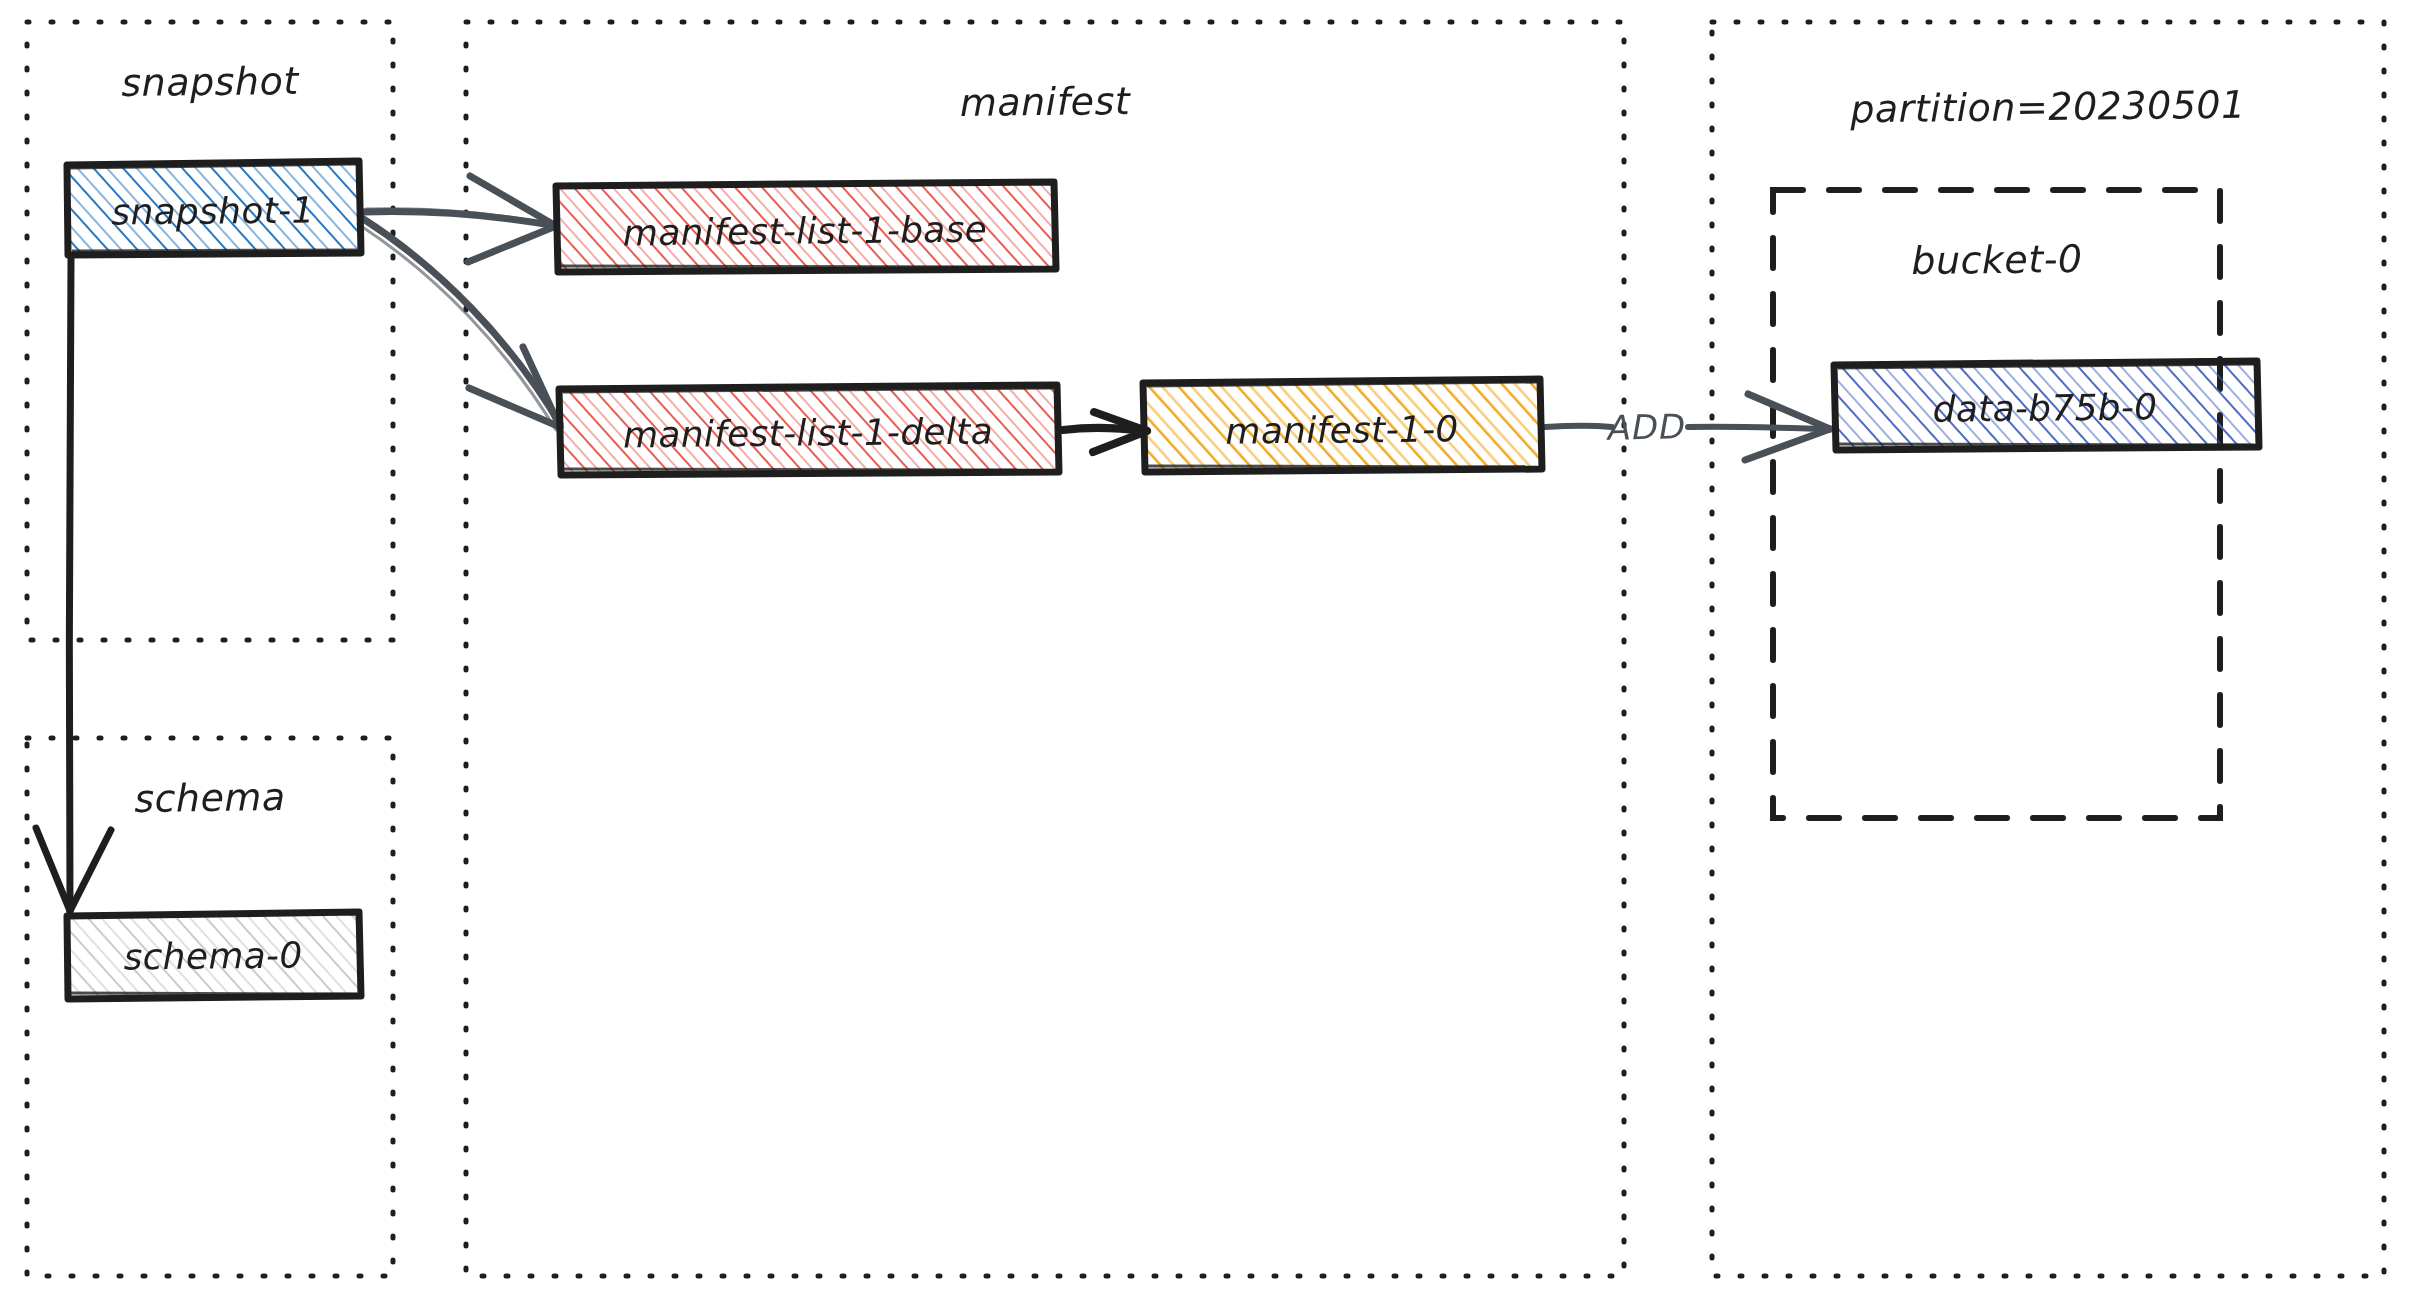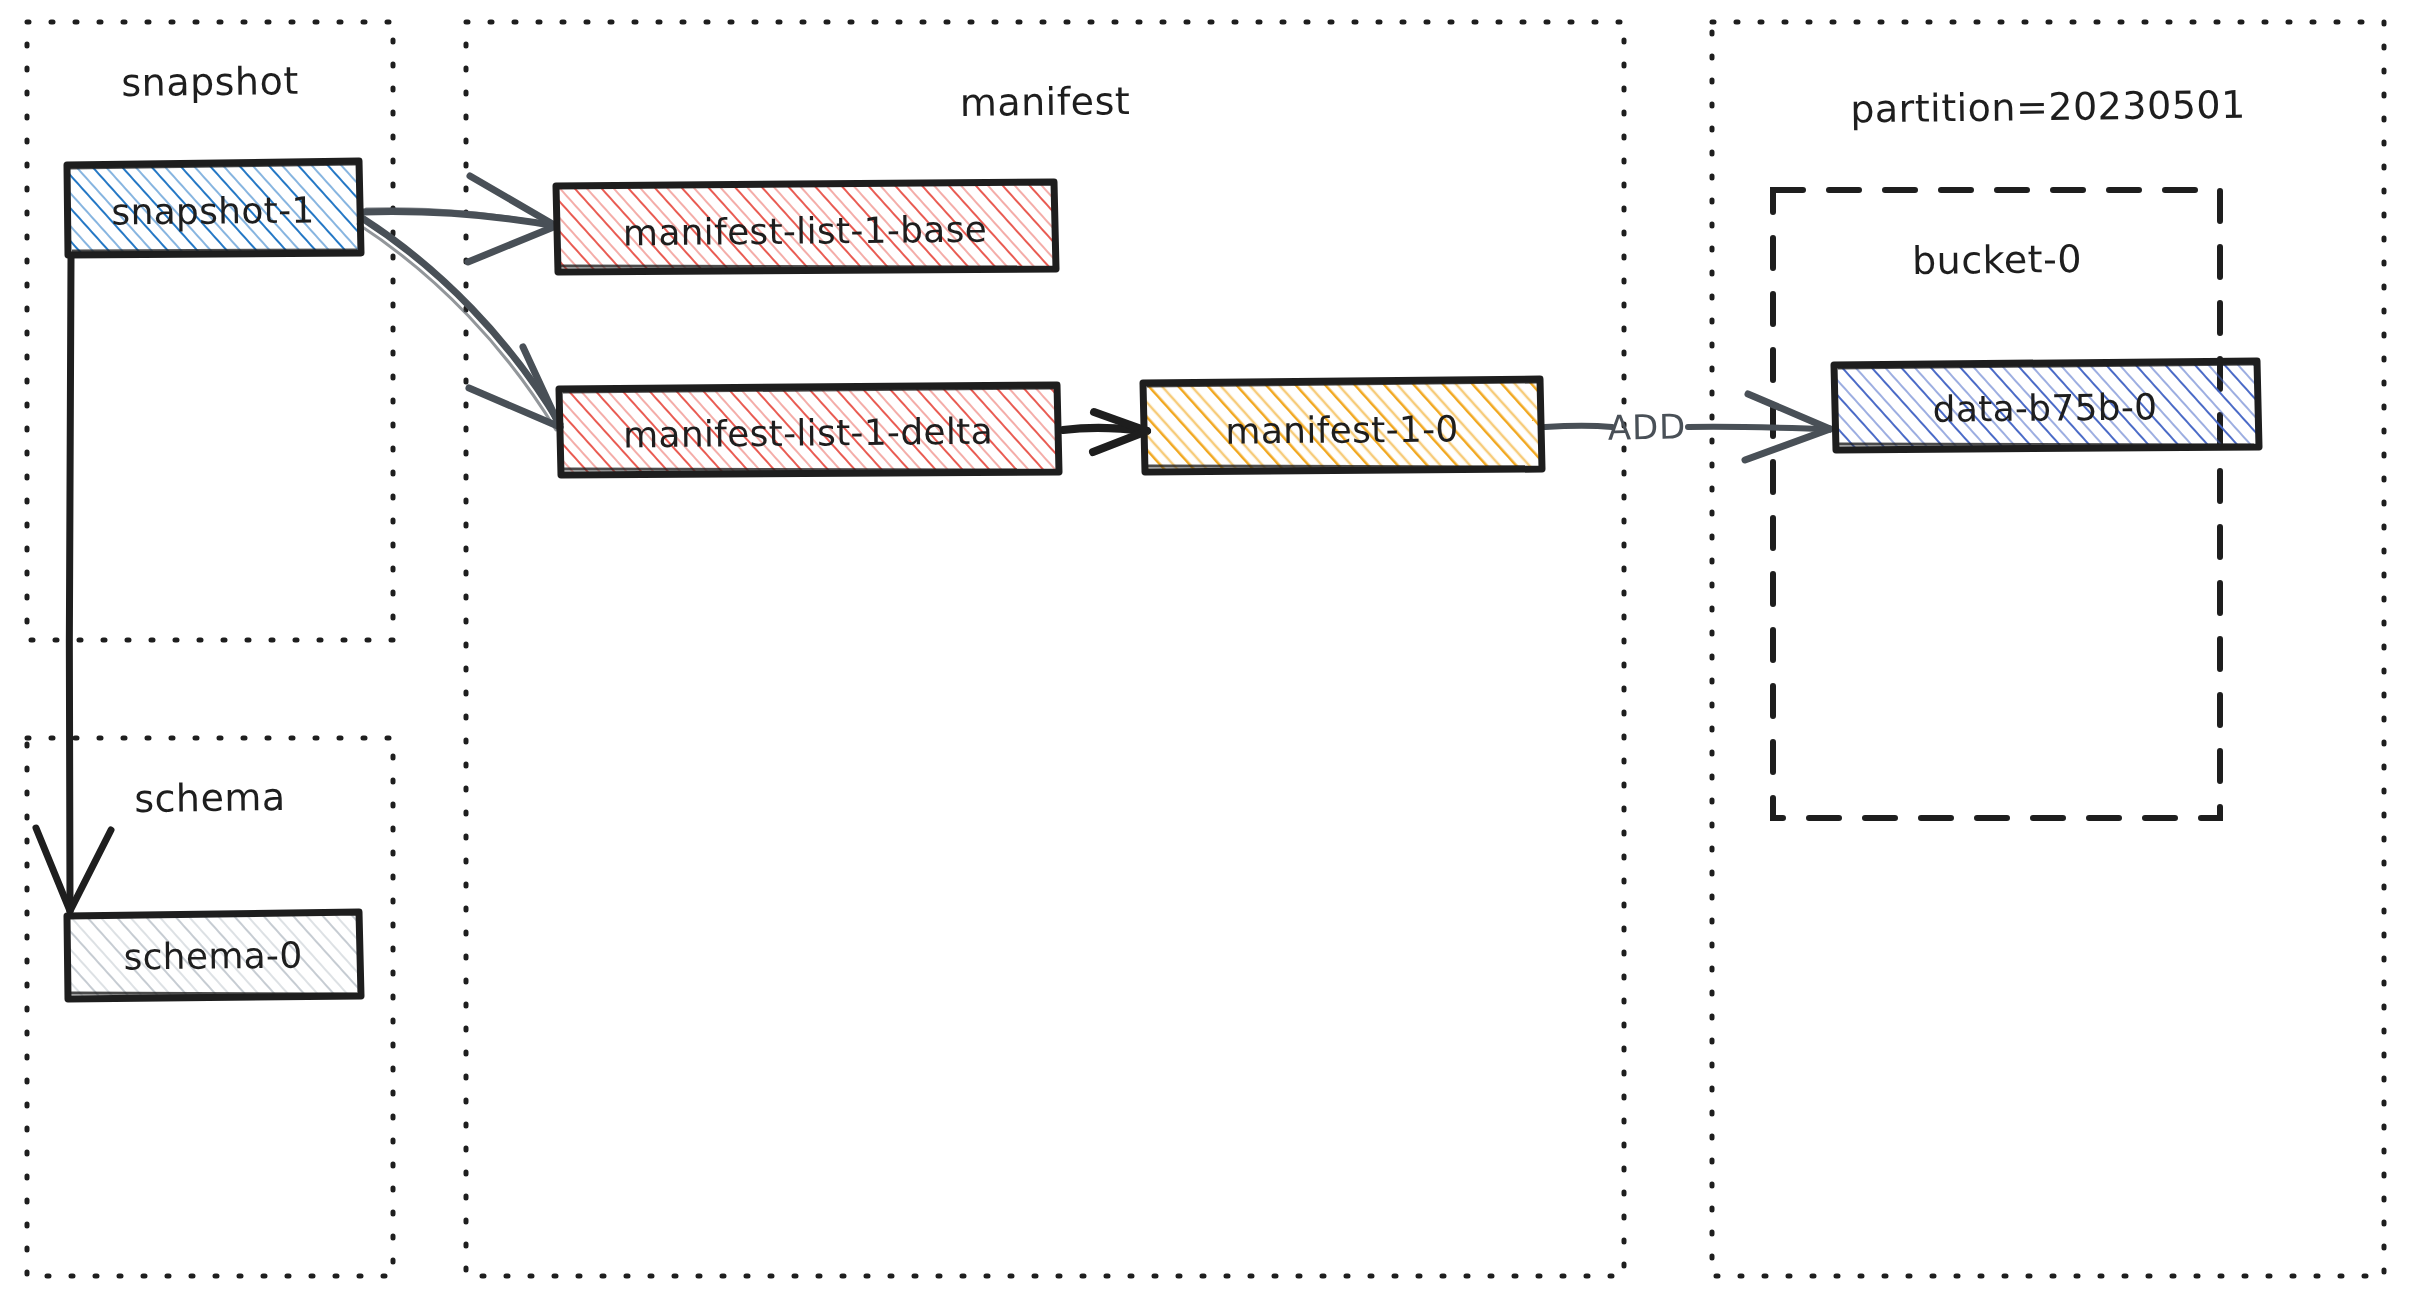--- a/index.html
+++ b/index.html
@@ -11,20 +11,21 @@
     width: 2411px;
     height: 1296px;
     overflow: hidden;
     font-family: "DejaVu Sans", sans-serif;
   }
   #canvas {
     position: relative;
     width: 2411px;
     height: 1296px;
     background: #ffffff;
+    font-style: italic;
   }
   svg#scene {
     position: absolute;
     left: 0;
     top: 0;
     width: 2411px;
     height: 1296px;
   }
   .grp-label,
   .node-label,

